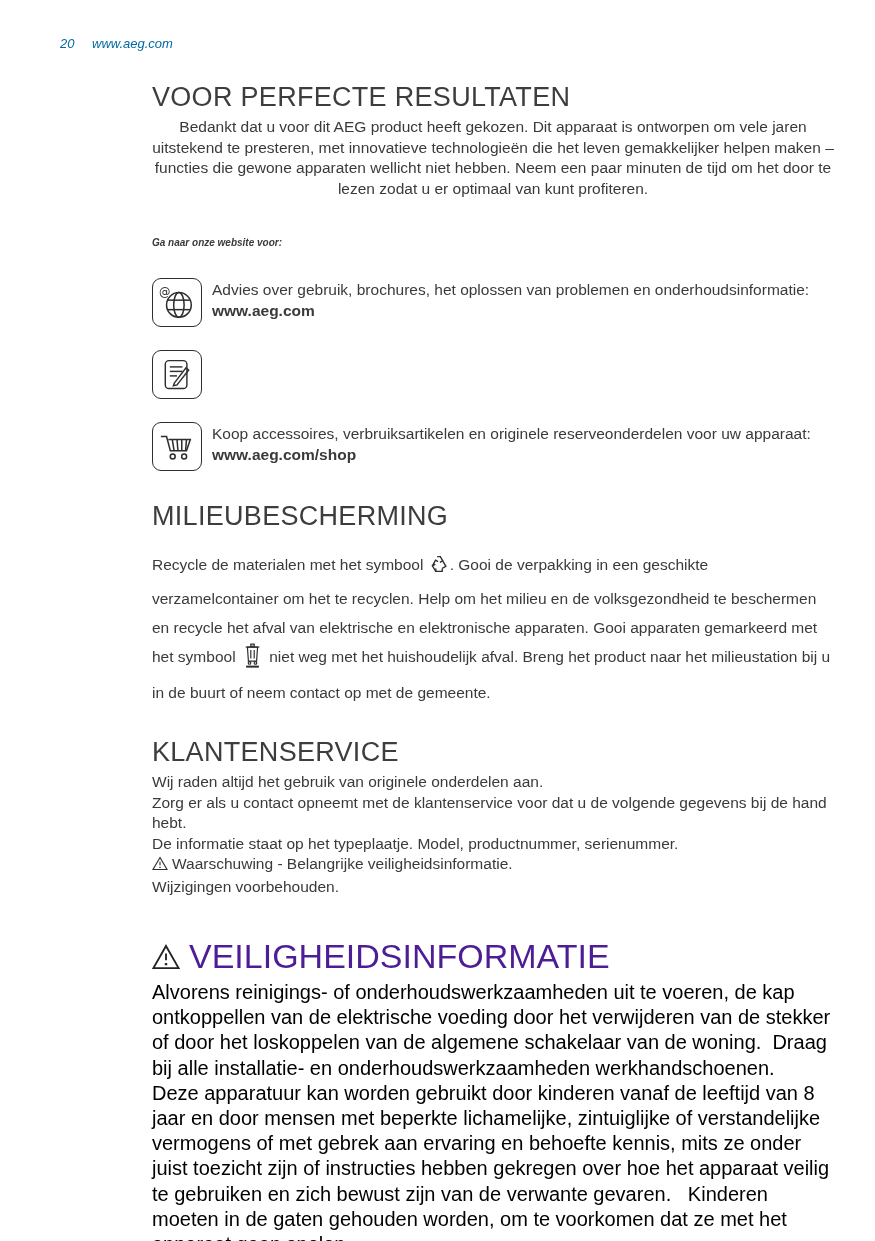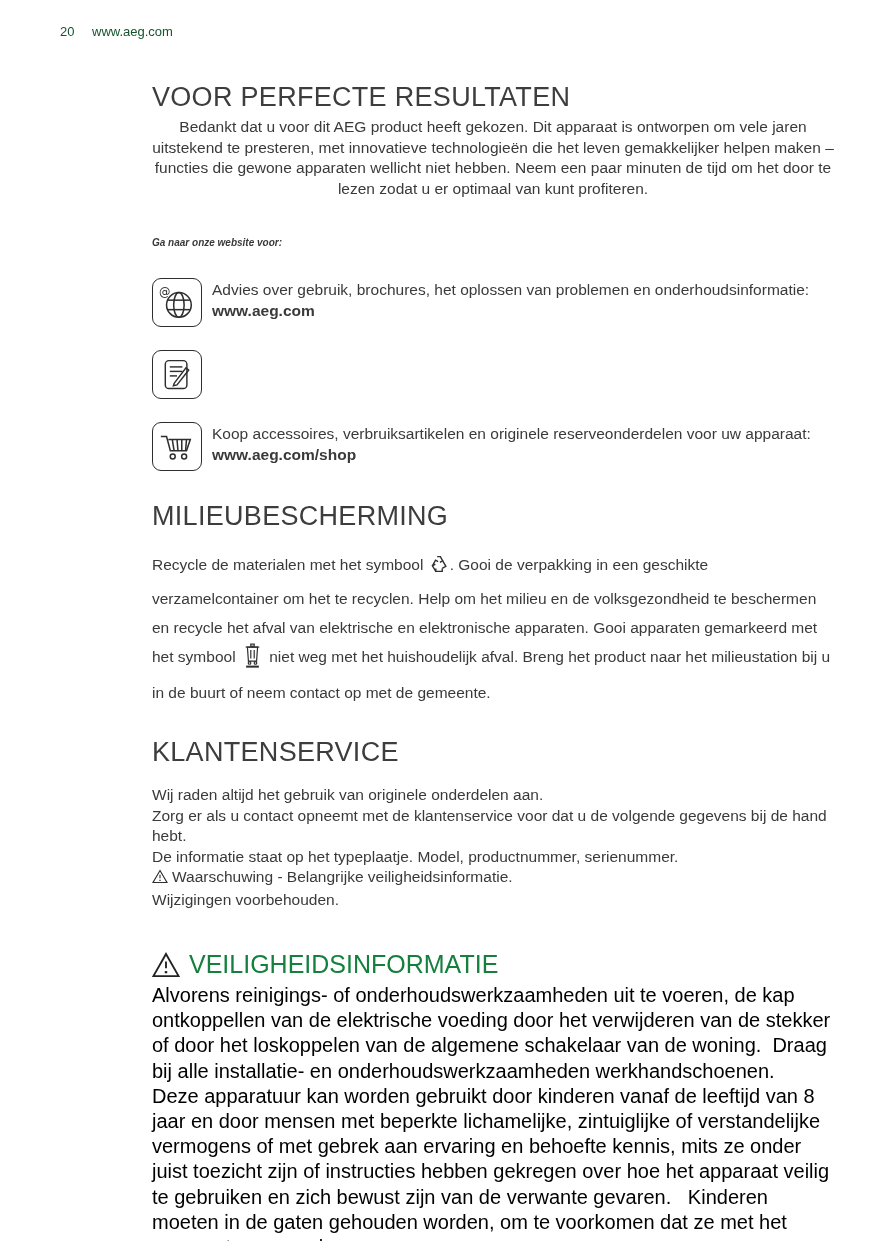--- a/index.html
+++ b/index.html
@@ -3,22 +3,22 @@
 <meta charset="utf-8">
 <style>
   * { margin:0; padding:0; box-sizing:border-box; }
   html,body { background:#ffffff; }
   body {
     width:875px; height:1241px; position:relative; overflow:hidden;
     font-family:"Liberation Sans", sans-serif;
     color:#3a3a3a;
   }
   .page-header {
-    position:absolute; top:24px; left:60px;
-    font-size:13px; color:#14532d;
+    position:absolute; top:36px; left:60px;
+    font-size:13px; color:#0369a1;font-style:italic;
   }
   .page-header .num { display:inline-block; width:32px; }
   .content {
     position:absolute; top:82px; left:152px; width:682px;
   }
   h1.section {
     font-size:27px; font-weight:400; color:#3d3d3d;
     letter-spacing:0.3px; margin-bottom:4px;
   }
   p.body { font-size:15.5px; line-height:20.5px; color:#3a3a3a; }
@@ -31,24 +31,24 @@
     border:1.7px solid #2e2e2e; border-radius:9px;
     display:flex; align-items:center; justify-content:center;
     margin-right:10px;
   }
   .icon-box svg { display:block; }
   .link-text { font-size:15.5px; line-height:20.5px; padding-top:2px; }
   .section-gap { margin-top:30px; }
   .env-para { margin-top:18px; font-size:15.5px; line-height:29px; }
   .inline-sym { display:inline-block; vertical-align:-5px; }
   .inline-bin { display:inline-block; vertical-align:-7px; margin:0 4px; }
-  .service-lines { margin-top:17px; font-size:15.5px; line-height:20.5px; }
+  .service-lines { margin-top:4px; font-size:15.5px; line-height:20.5px; }
   .warn-small { display:inline-block; vertical-align:-2px; margin-right:4px; }
   .safety-title {
-    margin-top:40px; font-size:25px; font-weight:400; color:#15803d;
+    margin-top:40px; font-size:34px; font-weight:400; color:#4c1d95;
     display:flex; align-items:center; gap:9px;
   }
   .safety-para {
     margin-top:4px; font-size:20px; line-height:25.2px; color:#000000;
     white-space:pre-wrap; font-family:"Liberation Sans", sans-serif;
   }
 </style>
 </head>
 <body>
 

